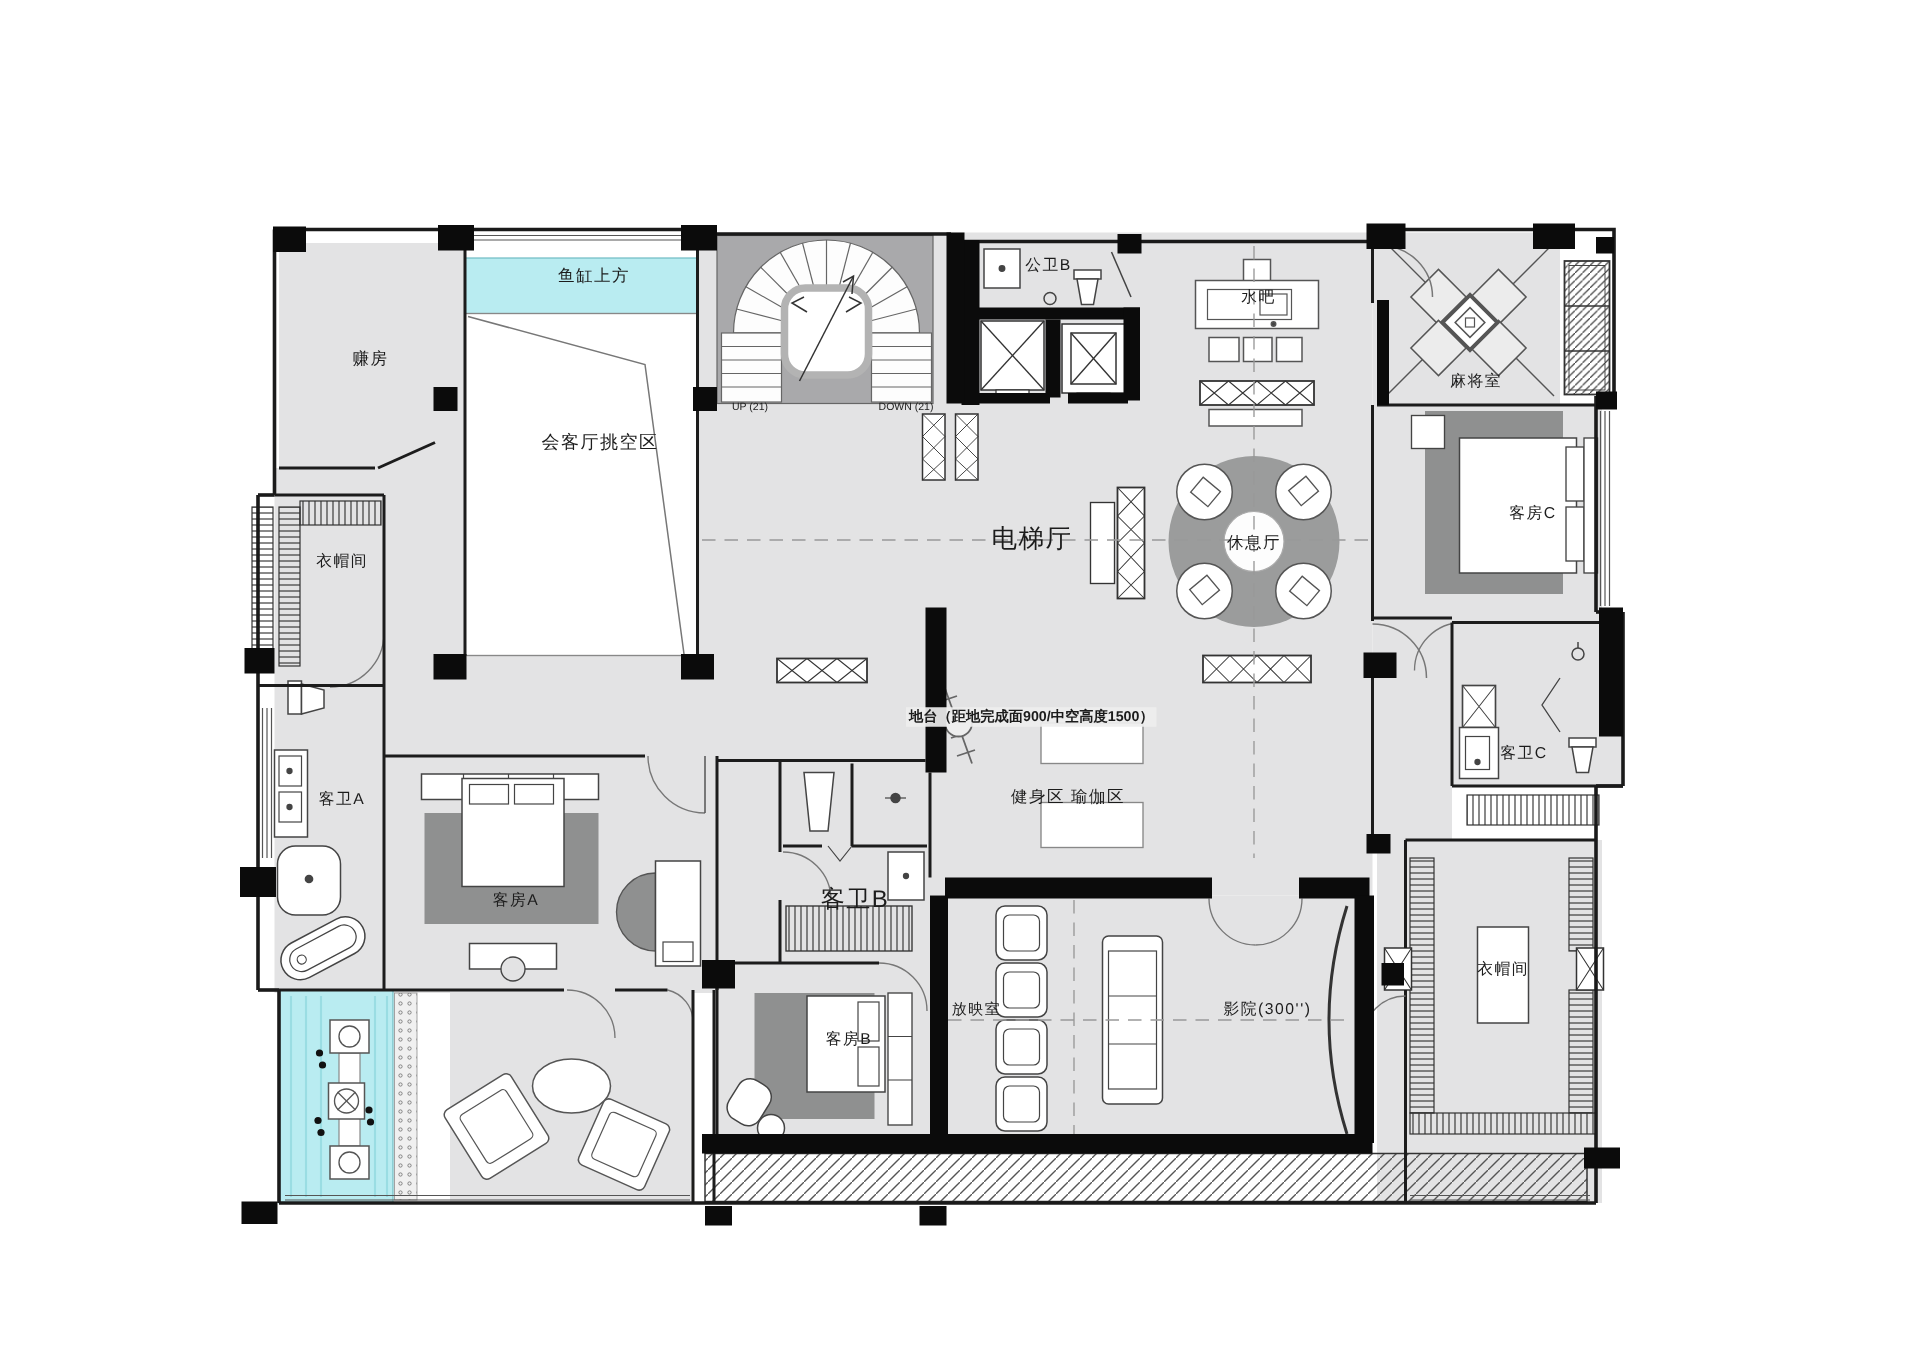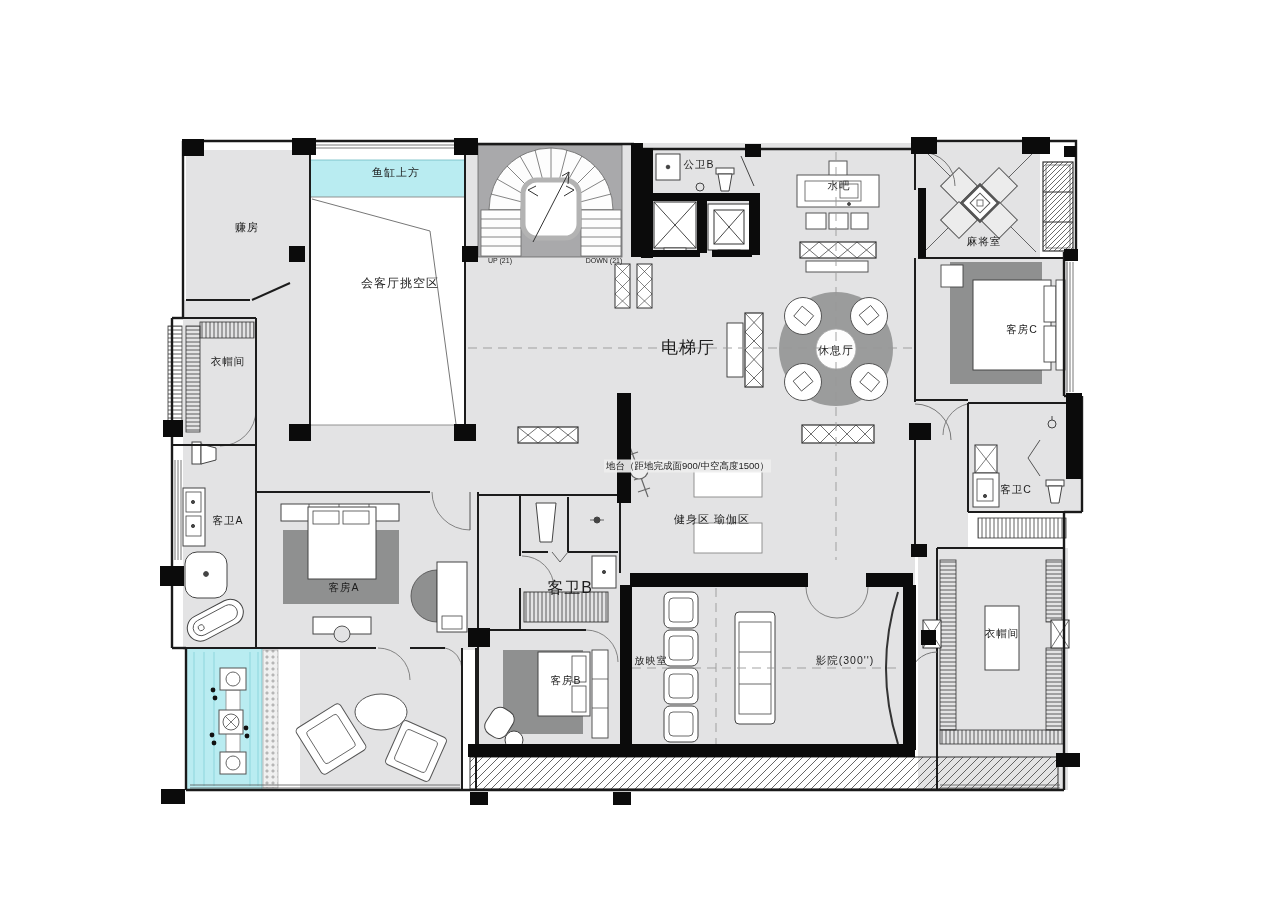--- a/index.html
+++ b/index.html
@@ -1,22 +1,22 @@
 <!DOCTYPE html>
 <html><head>
 <meta charset="utf-8">
 <style>
   html,body{margin:0;padding:0;background:#fff;}
   #stage{position:relative;width:1280px;height:874px;background:#fff;overflow:hidden;
-         font-family:"Liberation Sans","DejaVu Sans",sans-serif;}
+         font-family:"Liberation Sans","DejaVu Sans",sans-serif;margin-top:12px;}
   #drawing{position:absolute;left:0;top:0;}
   .lbl{position:absolute;transform:translate(-50%,-50%);white-space:nowrap;color:#1c1c1c;
        letter-spacing:1px;z-index:30;}
   .lbl.small{letter-spacing:0;}
-  .lbl.note{transform:translate(0,-50%);background:rgba(238,238,238,.92);padding:0 2px;letter-spacing:0;}
+  .lbl.note{transform:translate(0,-50%);background:rgba(238,238,238,.92);padding:0 2px;letter-spacing:0;font-weight:bold;}
 </style>
 </head>
 <body>
 
 <div id="stage">
 <svg id="drawing" width="1280" height="905" viewBox="0 0 1280 905">
   <defs>
     <pattern id="combV" width="4" height="4" patternUnits="userSpaceOnUse">
       <line x1="2" y1="0" x2="2" y2="4" stroke="#3a3a3a" stroke-width="0.8"></line>
     </pattern>

